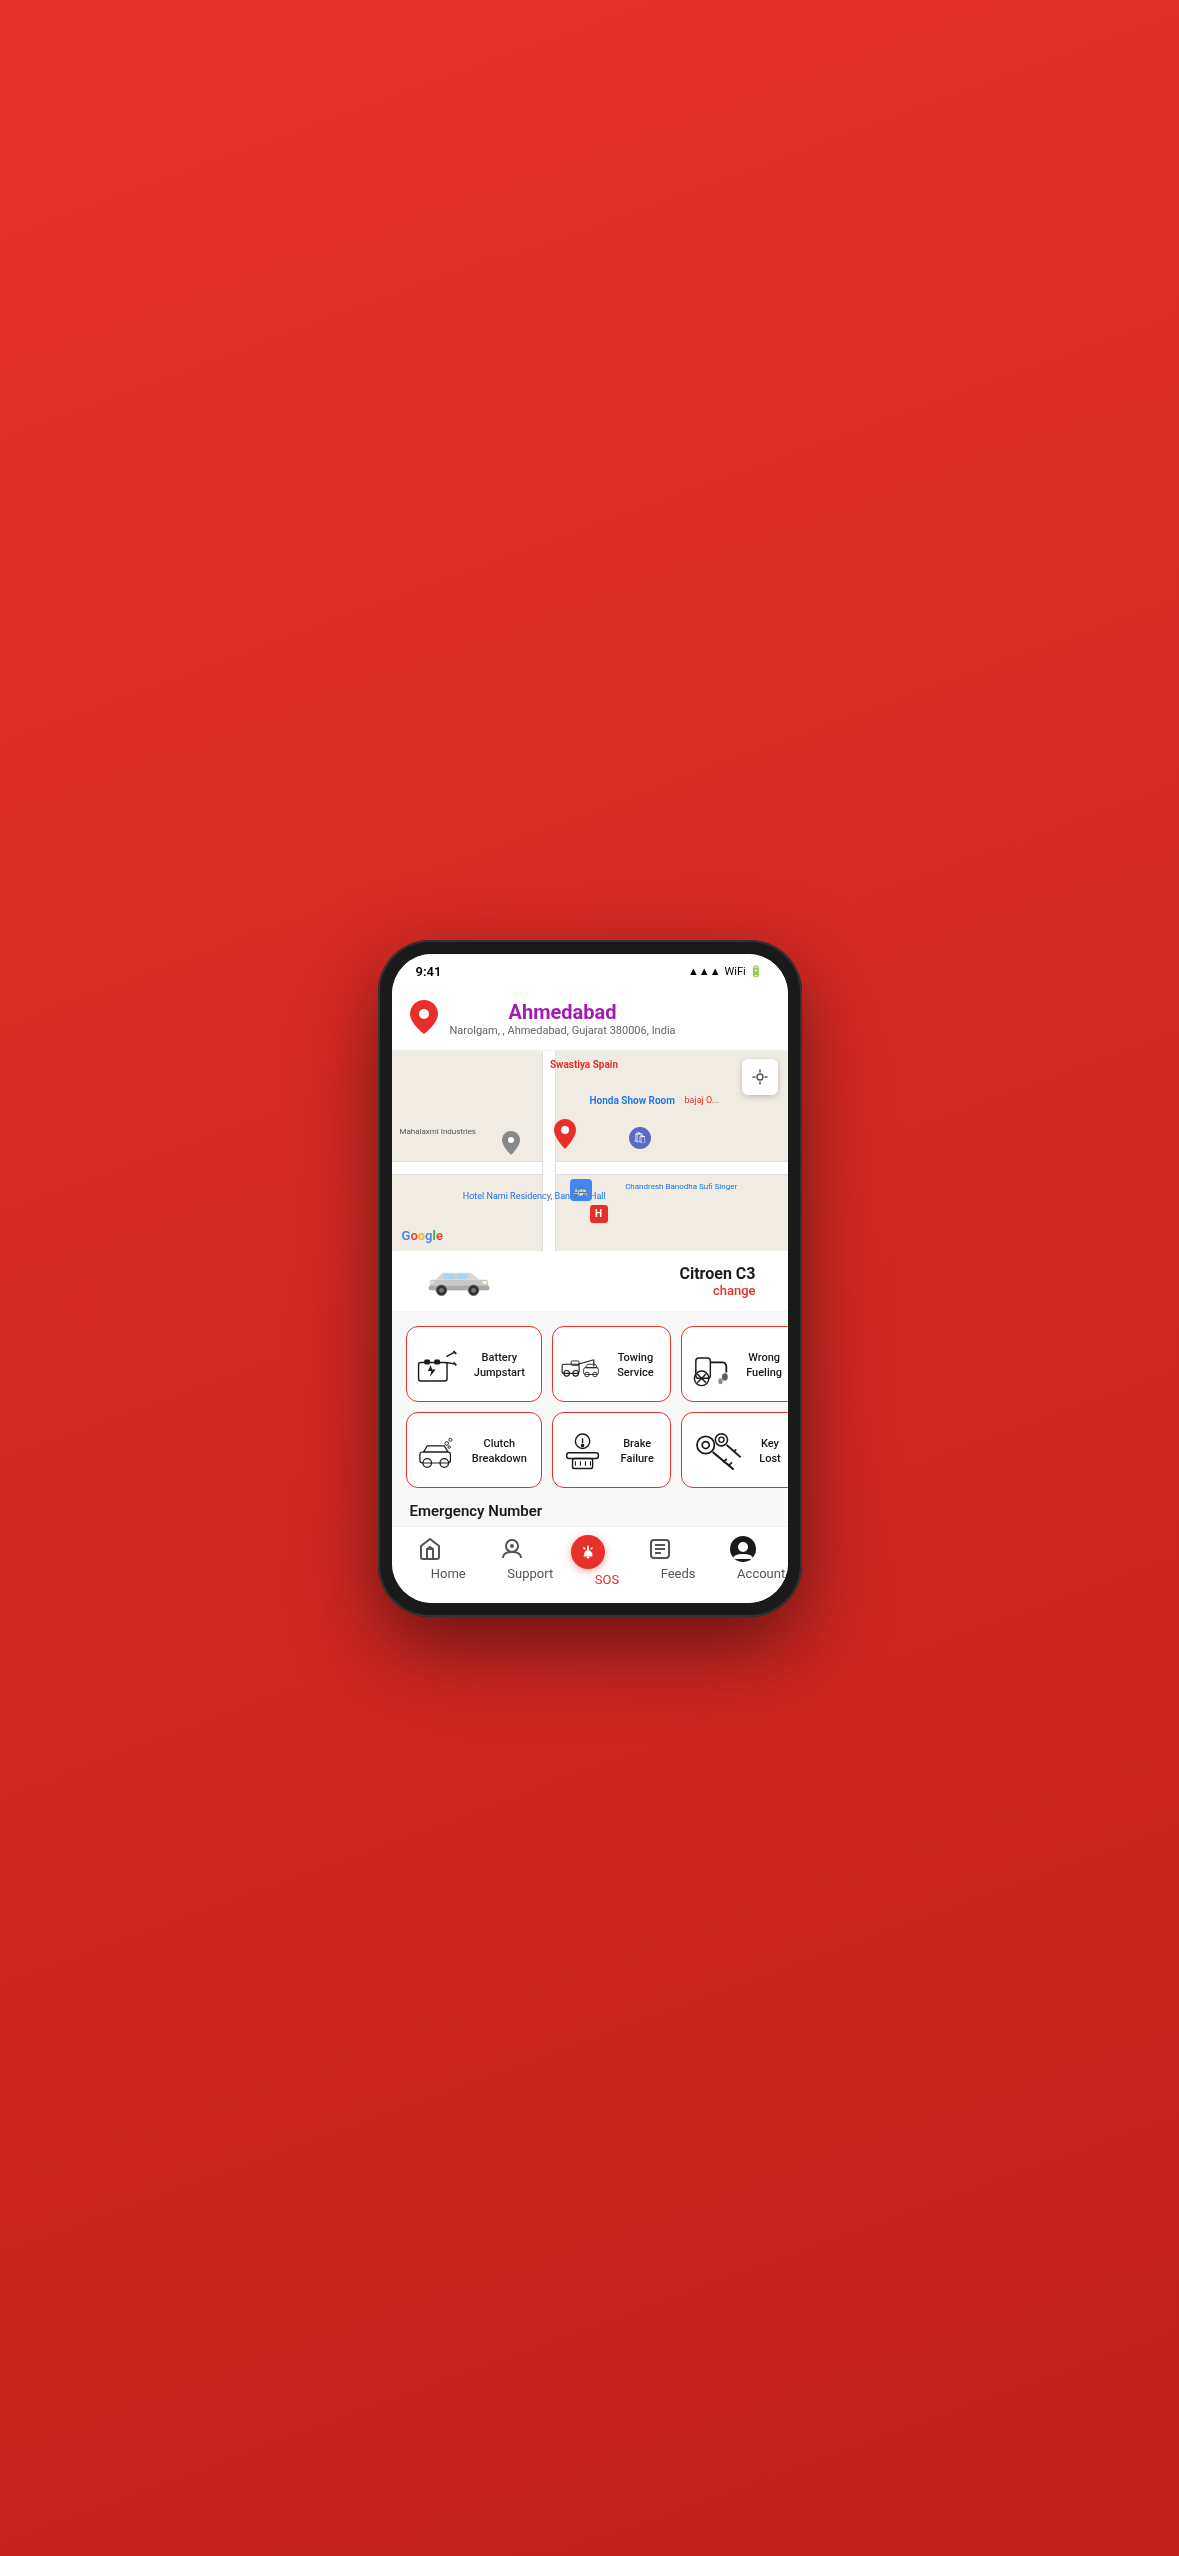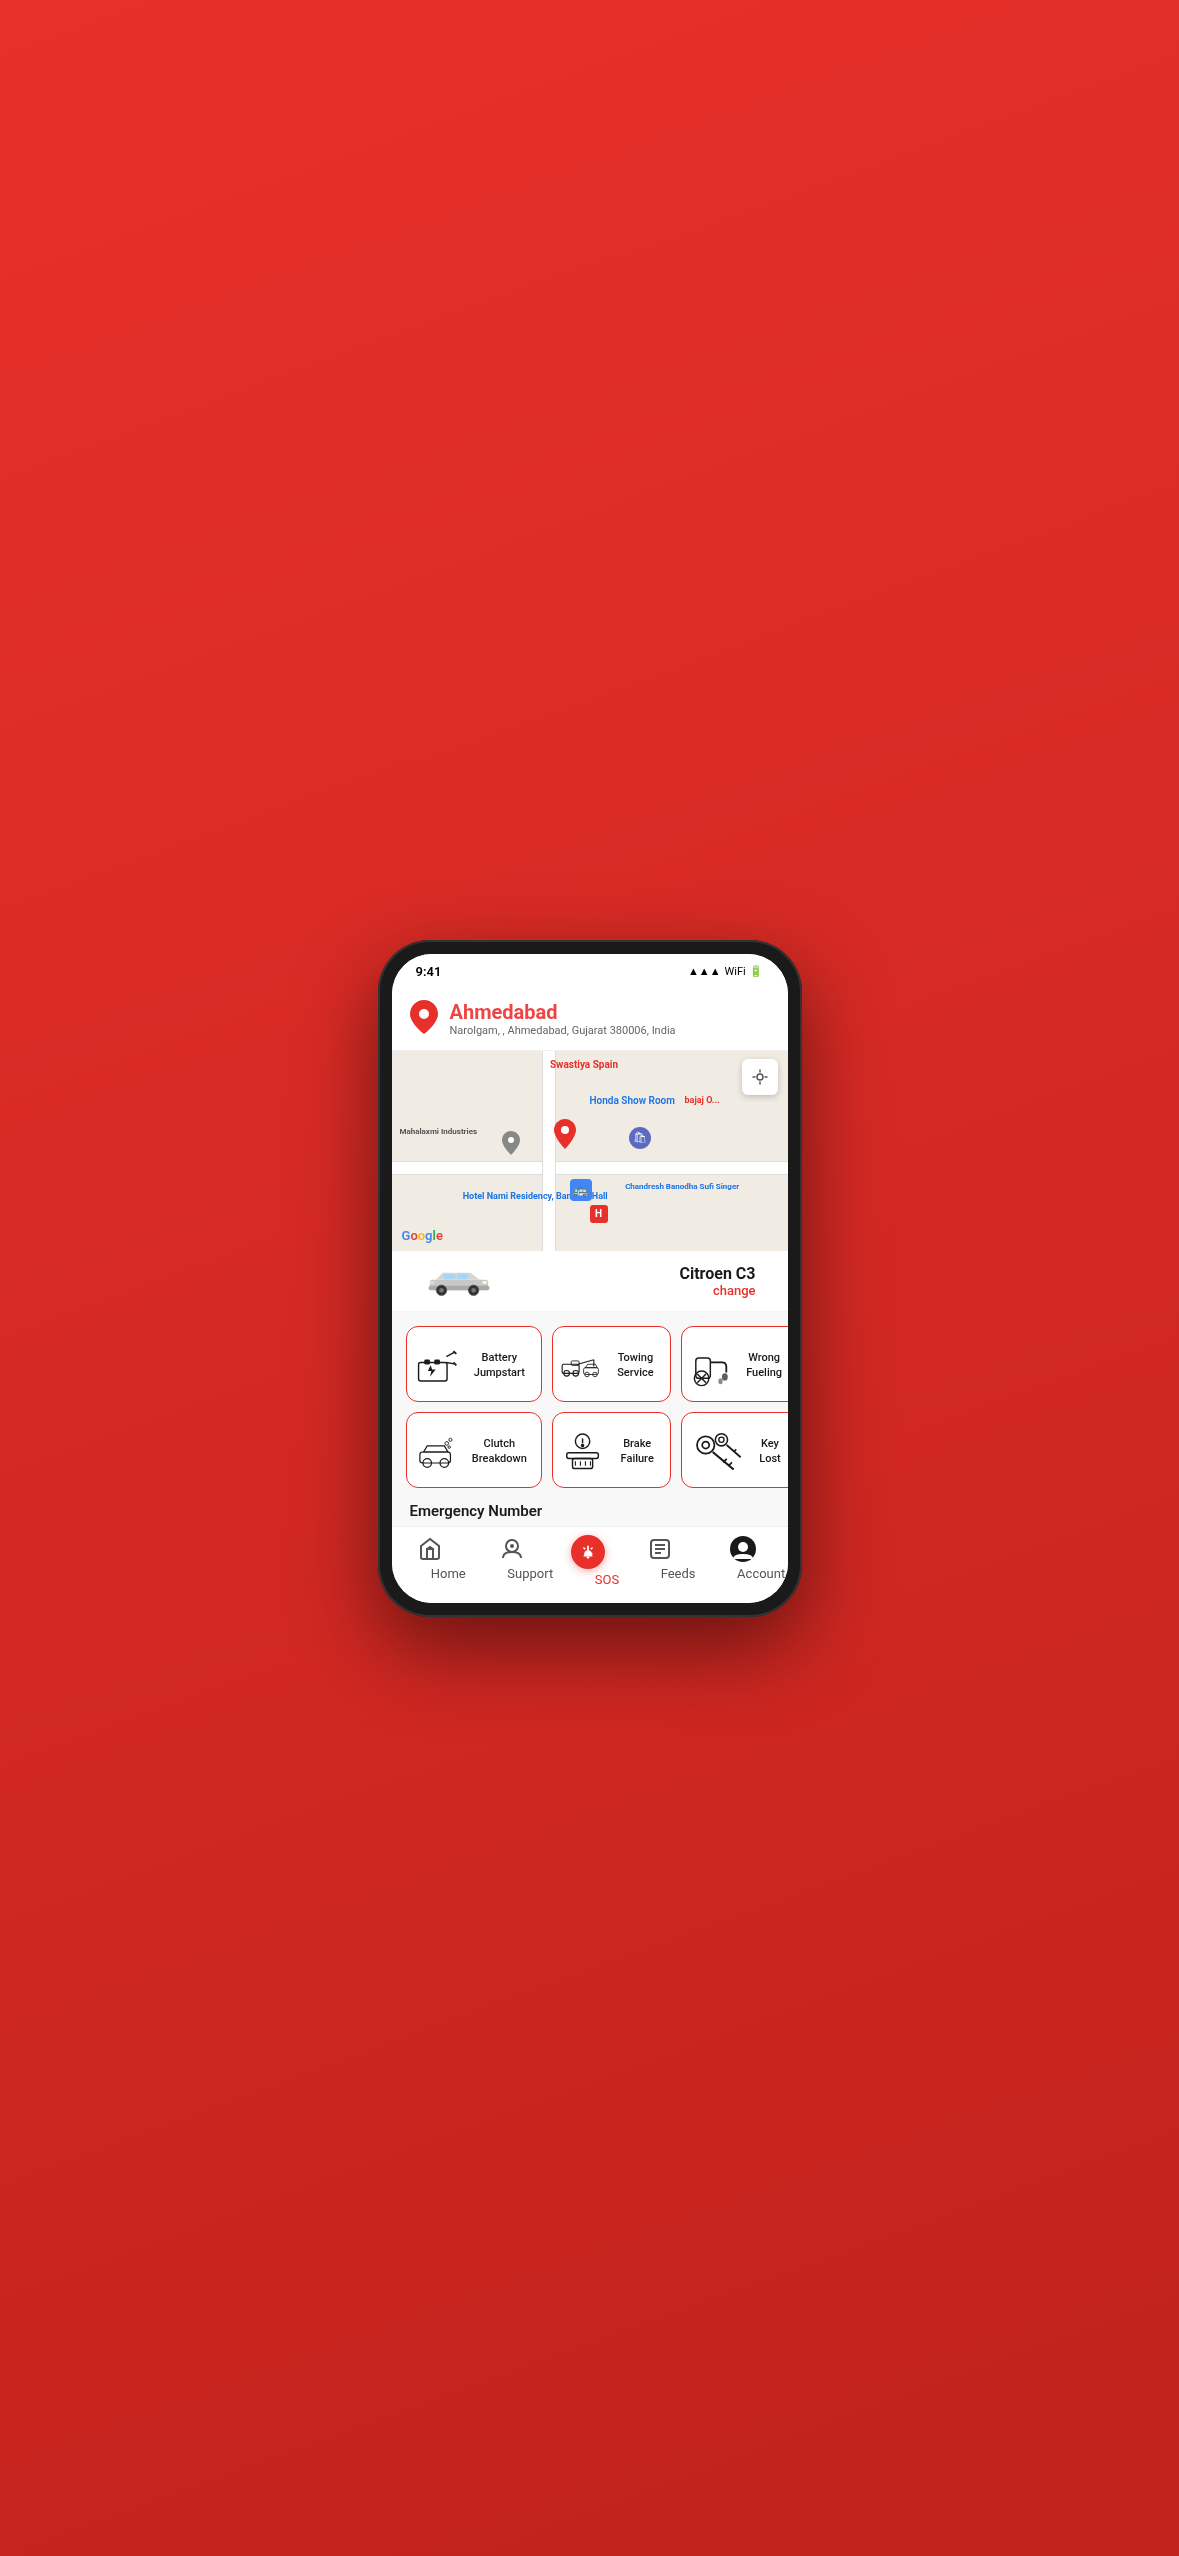--- a/index.html
+++ b/index.html
@@ -65,21 +65,22 @@
 
     .location-pin-icon {
       color: #e8302a;
       font-size: 26px;
       line-height: 1;
     }
 
     .location-text h2 {
       font-size: 20px;
       font-weight: 700;
-      color: #ef4444;
+      color: #a21caf;
+      text-align: center;
     }
 
     .location-text p {
       font-size: 11px;
       color: #666;
     }
 
     
     .map-area {
       height: 200px;
@@ -112,21 +113,21 @@
       width: 14px;
       background: #fff;
       border-left: 1px solid #ddd;
       border-right: 1px solid #ddd;
     }
 
     .map-label {
       position: absolute;
       font-size: 9px;
       color: #555;
-      font-weight: 700;
+      font-weight: 400;
     }
 
     .map-label.swastiya {
       top: 3%; left: 42%;
       color: #e8302a;
       font-size: 10px;
       font-weight: 600;
     }
 
     .map-label.google-logo {

